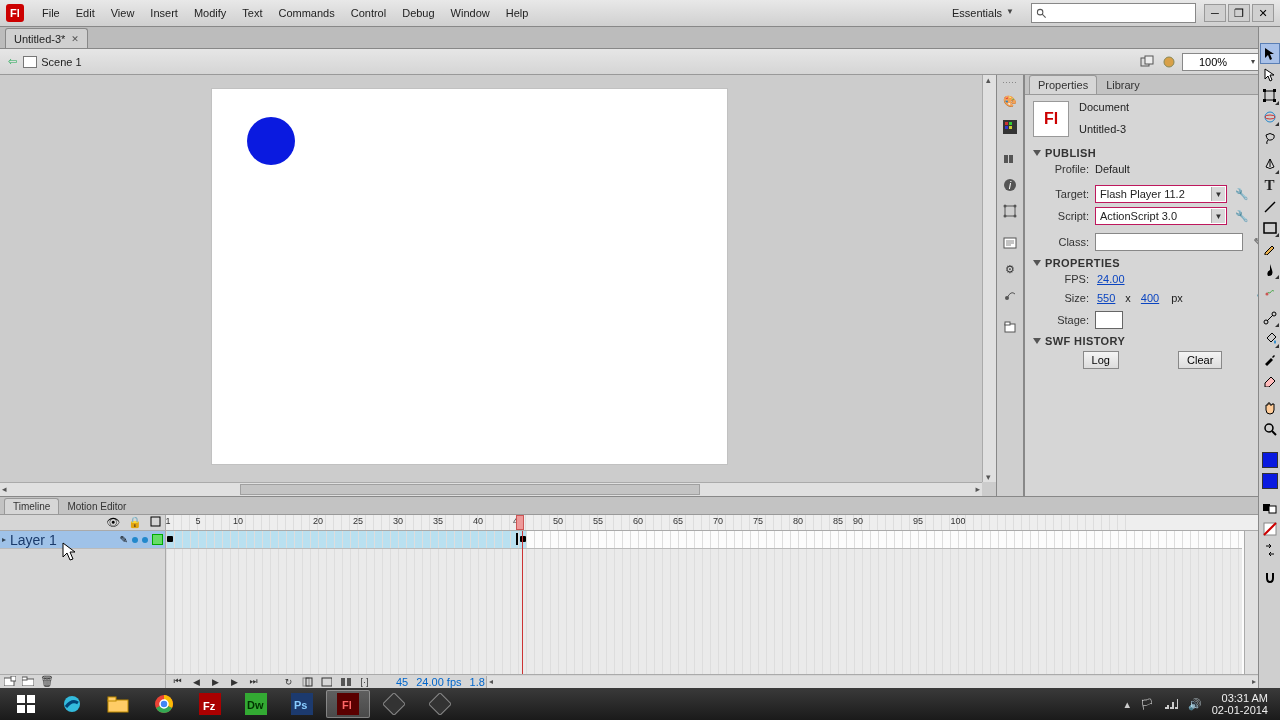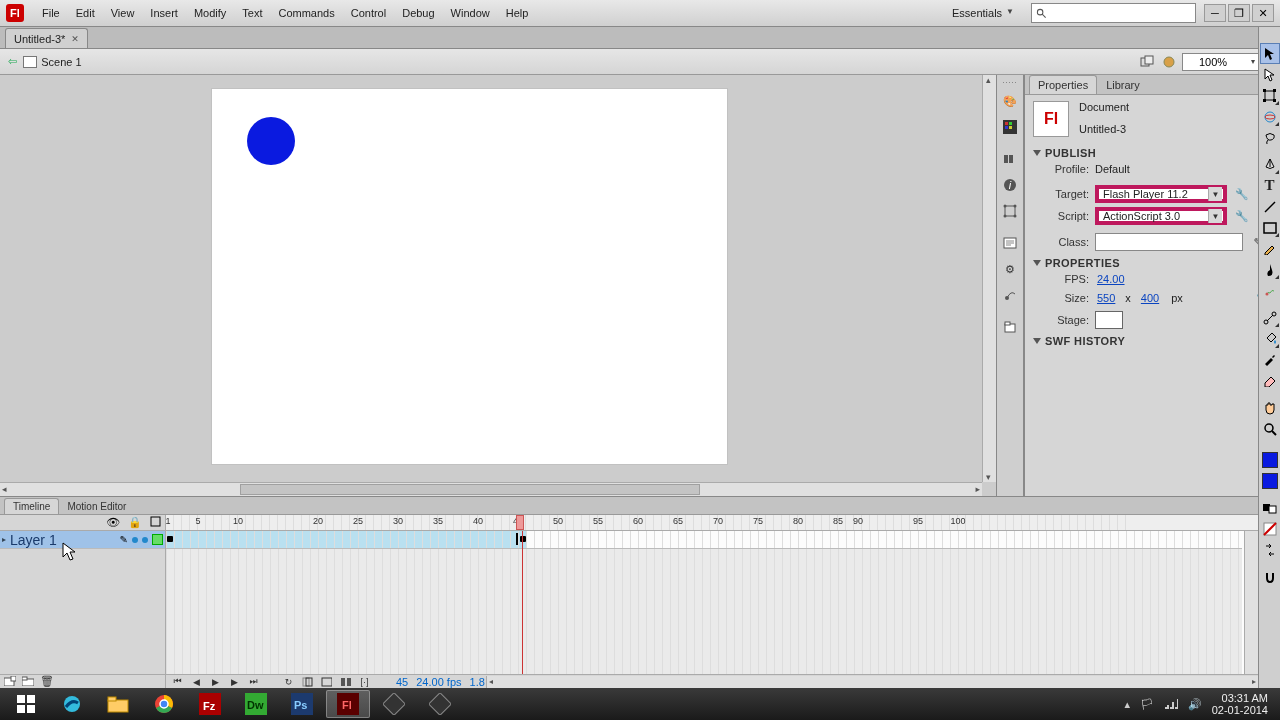--- a/index.html
+++ b/index.html
@@ -55,21 +55,21 @@
 .ptab { padding: 3px 8px; color: #333; border: 1px solid transparent; border-bottom: none; }
 .ptab.active { background: #d6d6d6; border-color: #999; border-radius: 3px 3px 0 0; }
 .props-body { flex: 1; padding: 6px 8px; overflow: hidden; color: #222; }
 .doc-head { display: flex; align-items: flex-start; gap: 10px; margin-bottom: 10px; }
 .doc-icon { width: 36px; height: 36px; border: 1px solid #999; background: #fff; display: flex; align-items: center; justify-content: center; color: #c00; font-weight: bold; font-size: 16px; }
 .section-hdr { display: flex; align-items: center; gap: 4px; color: #333; font-weight: bold; margin: 6px 0 4px; letter-spacing: 0.4px; }
 .tri { display: inline-block; width: 0; height: 0; border-left: 4px solid transparent; border-right: 4px solid transparent; border-top: 6px solid #555; }
 .row { display: flex; align-items: center; margin: 4px 0; }
 .row label { width: 56px; text-align: right; margin-right: 6px; color: #333; }
 .btn { border: 1px solid #888; background: linear-gradient(#f4f4f4,#dcdcdc); padding: 2px 8px; font-size: 11px; }
-.dd { border: 4px solid #be185d; background: #fff; width: 132px; height: 18px; padding: 1px 4px; display: flex; align-items: center; justify-content: space-between; }
+.dd { border: 1px solid #be185d; background: #fff; width: 132px; height: 18px; padding: 1px 4px; display: flex; align-items: center; justify-content: space-between; }
 .dd .ar { width: 14px; height: 14px; background: #d8d8d8; border-left: 1px solid #aaa; display: flex; align-items: center; justify-content: center; font-size: 8px; color: #333; margin-right: -3px; }
 .txt-in { border: 1px solid #888; background: #fff; width: 148px; height: 18px; padding: 1px 4px; }
 .link-val { color: #0a44c0; text-decoration: underline; padding: 0 2px; }
 .mini-icon { width: 18px; height: 18px; display: flex; align-items: center; justify-content: center; color: #444; }
 .swatch { width: 28px; height: 18px; border: 1px solid #666; background: #fff; }
 
 
 .tools { position: absolute; top: 27px; right: 0; bottom: 32px; width: 22px; background: #cfcfcf; border-left: 1px solid #888; display: flex; flex-direction: column; align-items: center; padding-top: 16px; gap: 0; }
 .tool { width: 20px; height: 21px; display: flex; align-items: center; justify-content: center; color: #222; position: relative; }
 .tool.sel { background: #a9c1e8; border: 1px solid #5a7fb5; }
@@ -316,20 +316,24 @@
       </div>
       <div class="row">
           <label>Stage:</label>
           <div class="swatch"></div>
         </div>
 
       <div class="section-hdr">
           <span class="tri"></span>
           <span>SWF HISTORY</span>
         </div>
+      <div class="row" style="justify-content:space-around;padding:0 20px">
+        <button class="btn">Log</button>
+        <button class="btn">Clear</button>
+      </div>
     </div>
   </div>
 </div>
 
 <div class="tools">
   <div class="tool sel">
       <svg width="11" height="14" viewBox="0 0 11 14">
         <path d="M1 1 L1 11 L4 8 L6 13 L8 12 L6 7 L10 7 Z" fill="#000"></path>
       </svg>
     </div>

